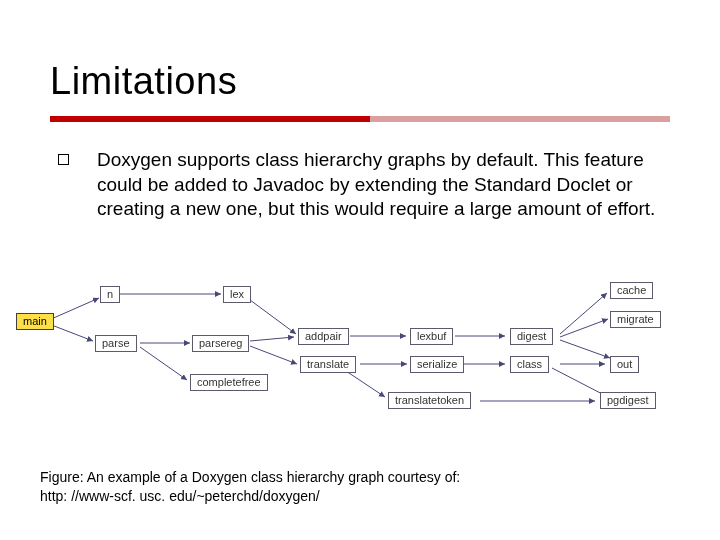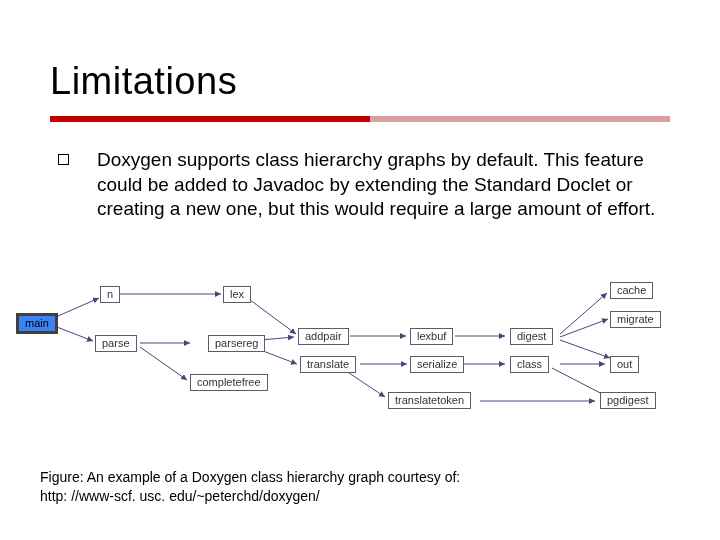--- a/index.html
+++ b/index.html
@@ -73,22 +73,22 @@
     position: absolute;
     border: 1px solid #5a5a6a;
     background: #fff;
     font-family: Arial, sans-serif;
     font-size: 11px;
     color: #333;
     padding: 1px 6px 2px 6px;
     white-space: nowrap;
   }
   .node.root {
-    background: #3b82f6;
-    border: 3px solid #404040;
+    background: #fde047;
+    border: 1px solid #404040;
     color: #000;
   }
   svg.edges {
     position: absolute;
     left: 0;
     top: 0;
     width: 720px;
     height: 155px;
   }
   .caption {
@@ -139,21 +139,21 @@
         <line x1="560" y1="84" x2="605" y2="84"></line>
         <line x1="560" y1="60" x2="610" y2="78"></line>
         <line x1="552" y1="88" x2="610" y2="118"></line>
       </g>
     </svg>
 
     <div class="node root" style="left:16px; top:33px;">main</div>
     <div class="node" style="left:100px; top:6px;">n</div>
     <div class="node" style="left:95px; top:55px;text-align:center;">parse</div>
     <div class="node" style="left:223px; top:6px;">lex</div>
-    <div class="node" style="left:208px; top:55px;">parsereg</div>
+    <div class="node" style="left:192px; top:55px;">parsereg</div>
     <div class="node" style="left:190px; top:94px;">completefree</div>
     <div class="node" style="left:298px; top:48px;">addpair</div>
     <div class="node" style="left:300px; top:76px;">translate</div>
     <div class="node" style="left:388px; top:112px;">translatetoken</div>
     <div class="node" style="left:410px; top:48px;">lexbuf</div>
     <div class="node" style="left:410px; top:76px;">serialize</div>
     <div class="node" style="left:510px; top:48px;">digest</div>
     <div class="node" style="left:510px; top:76px;">class</div>
     <div class="node" style="left:610px; top:2px;">cache</div>
     <div class="node" style="left:610px; top:31px;text-align:right;">migrate</div>

